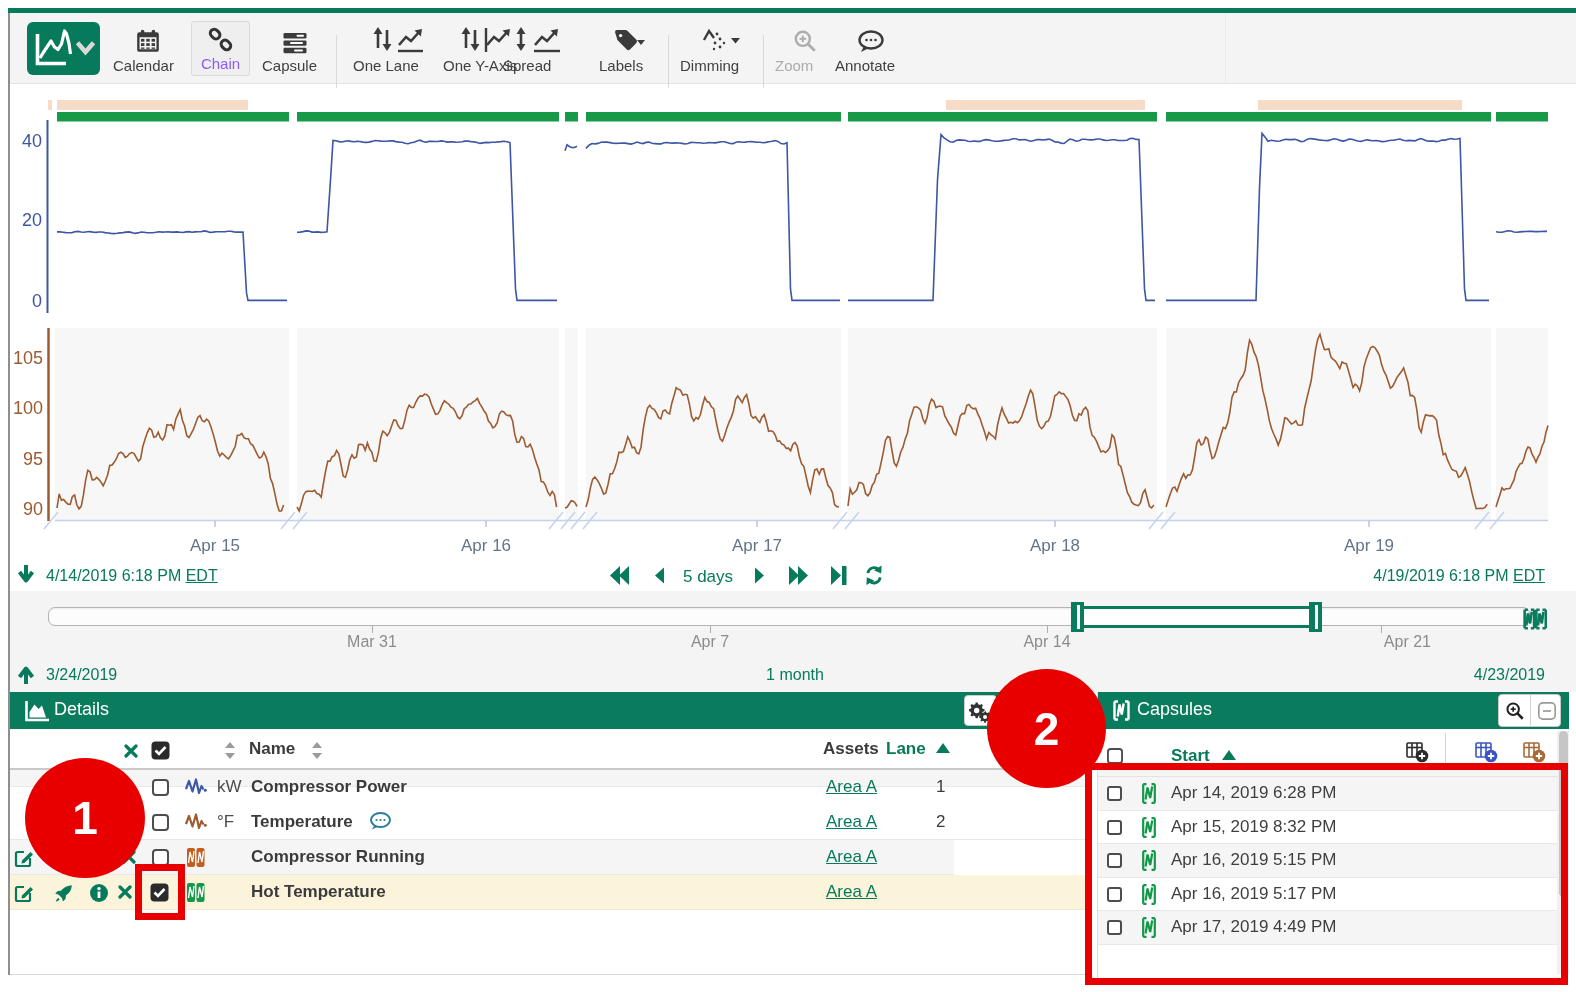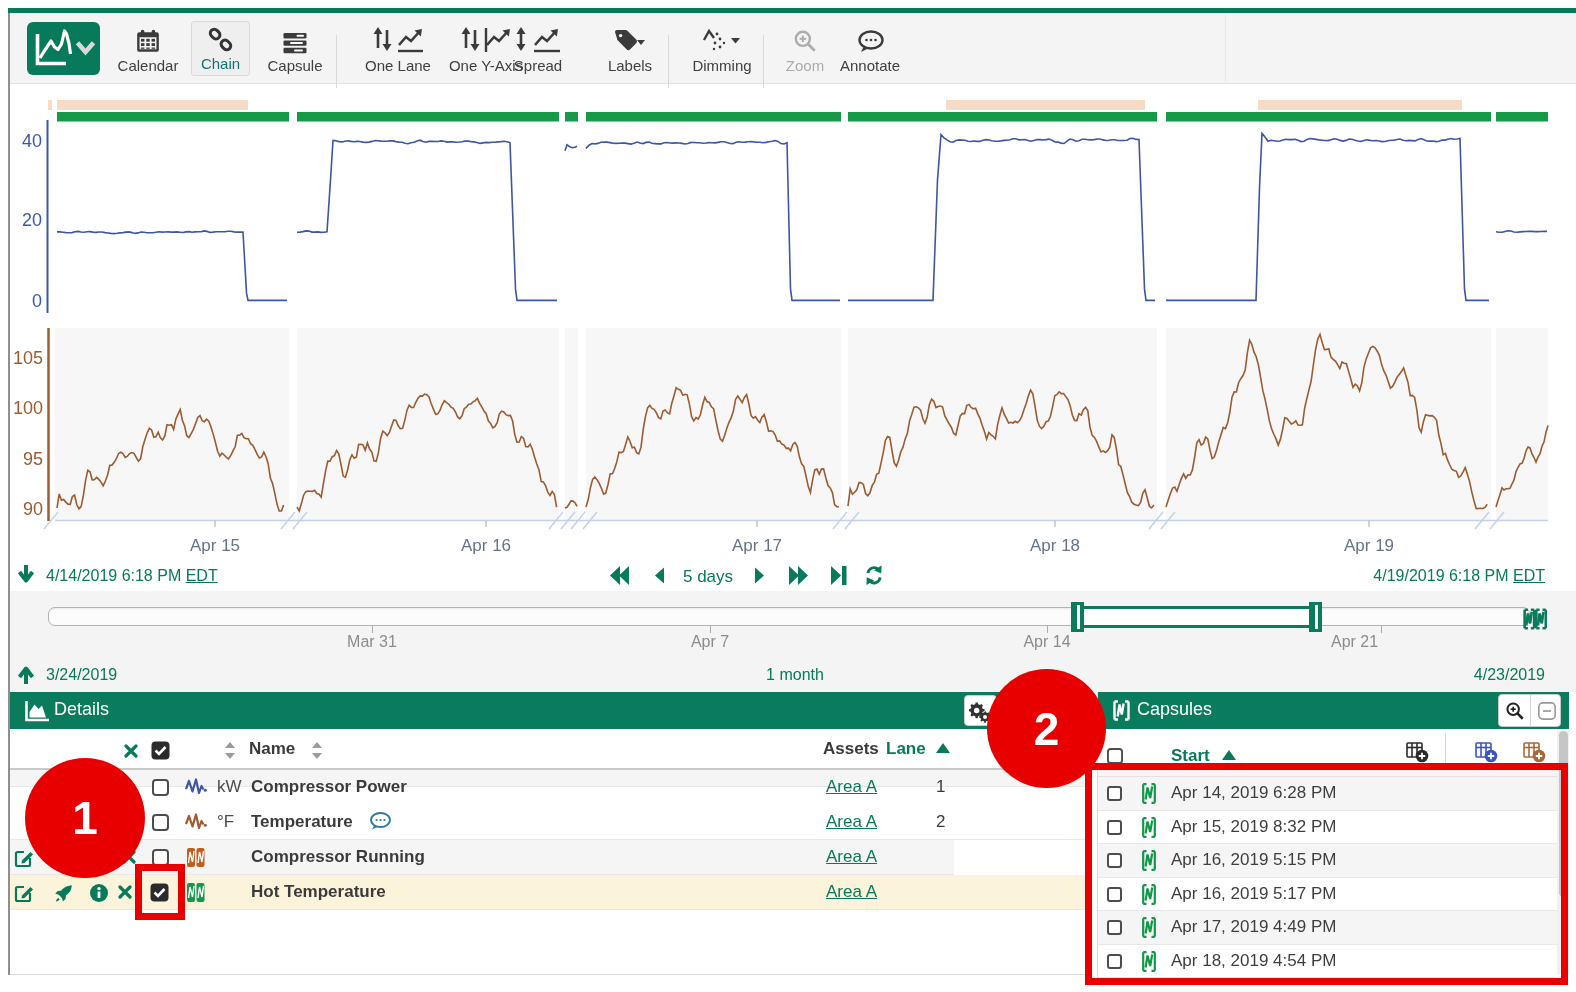--- a/index.html
+++ b/index.html
@@ -1,19 +1,19 @@
 <!DOCTYPE html>
 <html><head>
 <meta charset="utf-8">
 <style>
 * { margin:0; padding:0; box-sizing:border-box; }
 html,body { width:1576px; height:992px; background:#fff; font-family:"Liberation Sans", sans-serif; overflow:hidden; position:relative; }
 .abs { position:absolute; }
 .teal { color:#077a5b; }
-.tbtn { position:absolute; top:14px; height:56px; text-align:center; }
+.tbtn { position:absolute; top:14px; height:56px; }
 .tbtn .ic { height:27px; display:flex; align-items:end; justify-content:center; }
 .tbtn .lb { font-size:15px; color:#404040; margin-top:3px; }
 .vsep { position:absolute; top:22px; height:53px; width:1px; background:#d9d9d9; }
 .cap-row { position:absolute; left:0; width:459px; height:33.5px; border-bottom:1px solid #e8e8e8; }
 .cap-row .ct { position:absolute; left:73px; top:6px; font-size:17px; color:#3f3f3f; }
 .cap-row::before { content:""; position:absolute; left:9px; top:9px; width:15px; height:15px; box-sizing:border-box; background:#fff; border:2px solid #4d4d4d; border-radius:3px; }
 .capic { position:absolute; left:44px; top:6px; }
 </style>
 </head>
 <body>
@@ -50,21 +50,21 @@
 
   <div class="abs" style="left:183px;top:8px;width:59px;height:55px;background:#efefef;border:1px solid #d9d9d9;border-radius:3px;text-align:center;">
     <div class="ic" style="height:33px;display:flex;align-items:end;justify-content:center;padding-bottom:2px;">
         <svg width="27" height="27" viewBox="0 0 24 24">
           <g fill="none" stroke="#343434" stroke-width="2.7" transform="rotate(-45 12 12)">
             <rect x="8.5" y="0.6" width="7" height="9.2" rx="3.5"></rect>
             <rect x="8.5" y="14.2" width="7" height="9.2" rx="3.5"></rect>
           </g>
         </svg>
       </div>
-    <div class="lb" style="font-size:15px;color:#0f766e;">Chain</div>
+    <div class="lb" style="font-size:15px;color:#8b5cf6;">Chain</div>
   </div>
   <div class="tbtn" style="left:254px;width:66px;">
     <div class="ic">
         <svg width="24" height="21" viewBox="0 0 24 21">
           <g fill="#3b3b3b">
             <rect x="0.5" y="0" width="23" height="5.4" rx="1.2"></rect>
             <rect x="0.5" y="7.4" width="23" height="5.4" rx="1.2"></rect>
             <rect x="0.5" y="14.8" width="23" height="5.4" rx="1.2"></rect>
           </g>
           <g fill="#fff">
@@ -298,21 +298,21 @@
   </g>
 </svg>
 
 <div class="abs" style="left:372px;top:626px;width:1px;height:7px;background:#adadad;"></div>
 <div class="abs" style="left:710px;top:626px;width:1px;height:7px;background:#adadad;"></div>
 <div class="abs" style="left:1047px;top:626px;width:1px;height:7px;background:#adadad;"></div>
 <div class="abs" style="left:1381px;top:626px;width:1px;height:7px;background:#adadad;"></div>
 <div class="abs" style="left:322px;top:633px;width:100px;text-align:center;font-size:16px;color:#8c8c8c;">Mar 31</div>
 <div class="abs" style="left:660px;top:633px;width:100px;text-align:center;font-size:16px;color:#8c8c8c;">Apr 7</div>
 <div class="abs" style="left:997px;top:633px;width:100px;text-align:center;font-size:16px;color:#8c8c8c;">Apr 14</div>
-<div class="abs" style="left:1331px;top:633px;width:100px;text-align:left;font-size:16px;color:#8c8c8c;">Apr 21</div>
+<div class="abs" style="left:1331px;top:633px;width:100px;text-align:right;font-size:16px;color:#8c8c8c;">Apr 21</div>
 
 <svg class="abs" style="left:16px;top:662px;" width="20" height="24" viewBox="0 0 20 24">
     <path d="M10 22 V10 M3.5 15 L10 6.5 L16.5 15" stroke="#077a5b" stroke-width="4" fill="none" stroke-linejoin="round"></path>
   </svg>
 <div class="abs teal" style="left:46px;top:666px;font-size:16px;">3/24/2019</div>
 <div class="abs teal" style="left:695px;top:666px;width:200px;text-align:center;font-size:16px;">1 month</div>
 <div class="abs teal" style="left:1340px;top:666px;width:205px;text-align:right;font-size:16px;">4/23/2019</div>
 
 <div class="abs" id="details" style="left:10px;top:692px;width:1075px;height:283px;background:#fff;border-bottom:1px solid #d9d9d9;">
 
@@ -551,30 +551,20 @@
   <div class="cap-row" style="top:219px;background:#f5f5f5;">
       <svg class="capic" width="14" height="21" viewBox="0 0 14 21">
         <g stroke="#13984a" stroke-width="2.2" fill="none">
           <path d="M1.2 1.2 V19.8 M1.2 1.2 H4.5 M1.2 19.8 H4.5"></path>
           <path d="M12.8 1.2 V19.8 M12.8 1.2 H9.5 M12.8 19.8 H9.5"></path>
           <path d="M3.6 16.5 L5.5 4.5 L8.2 15 L10.2 3.5"></path>
         </g>
       </svg>
       <span class="ct">Apr 17, 2019 4:49 PM</span>
     </div>
-  <div class="cap-row" style="top:252.5px;background:#fff;">
-      <svg class="capic" width="14" height="21" viewBox="0 0 14 21">
-        <g stroke="#13984a" stroke-width="2.2" fill="none">
-          <path d="M1.2 1.2 V19.8 M1.2 1.2 H4.5 M1.2 19.8 H4.5"></path>
-          <path d="M12.8 1.2 V19.8 M12.8 1.2 H9.5 M12.8 19.8 H9.5"></path>
-          <path d="M3.6 16.5 L5.5 4.5 L8.2 15 L10.2 3.5"></path>
-        </g>
-      </svg>
-      <span class="ct">Apr 18, 2019 4:54 PM</span>
-    </div>
 
   <div class="abs" style="left:459px;top:39px;width:12px;height:243px;background:#f0f0f0;"></div>
   <div class="abs" style="left:460.5px;top:39px;width:9px;height:166px;background:#c6c6c6;border-radius:5px;"></div>
 </div>
 
 <div class="abs" style="left:135px;top:864px;width:50px;height:56px;border:7px solid #e80000;"></div>
 <div class="abs" style="left:25px;top:758px;width:120px;height:120px;border-radius:50%;background:#e80000;color:#fff;font-size:46px;font-weight:bold;display:flex;align-items:center;justify-content:center;">1</div>
 <div class="abs" style="left:1085px;top:763px;width:483px;height:222px;border:7px solid #e80000;"></div>
 <div class="abs" style="left:987px;top:669px;width:119px;height:119px;border-radius:50%;background:#e80000;color:#fff;font-size:46px;font-weight:bold;display:flex;align-items:center;justify-content:center;">2</div>
 

